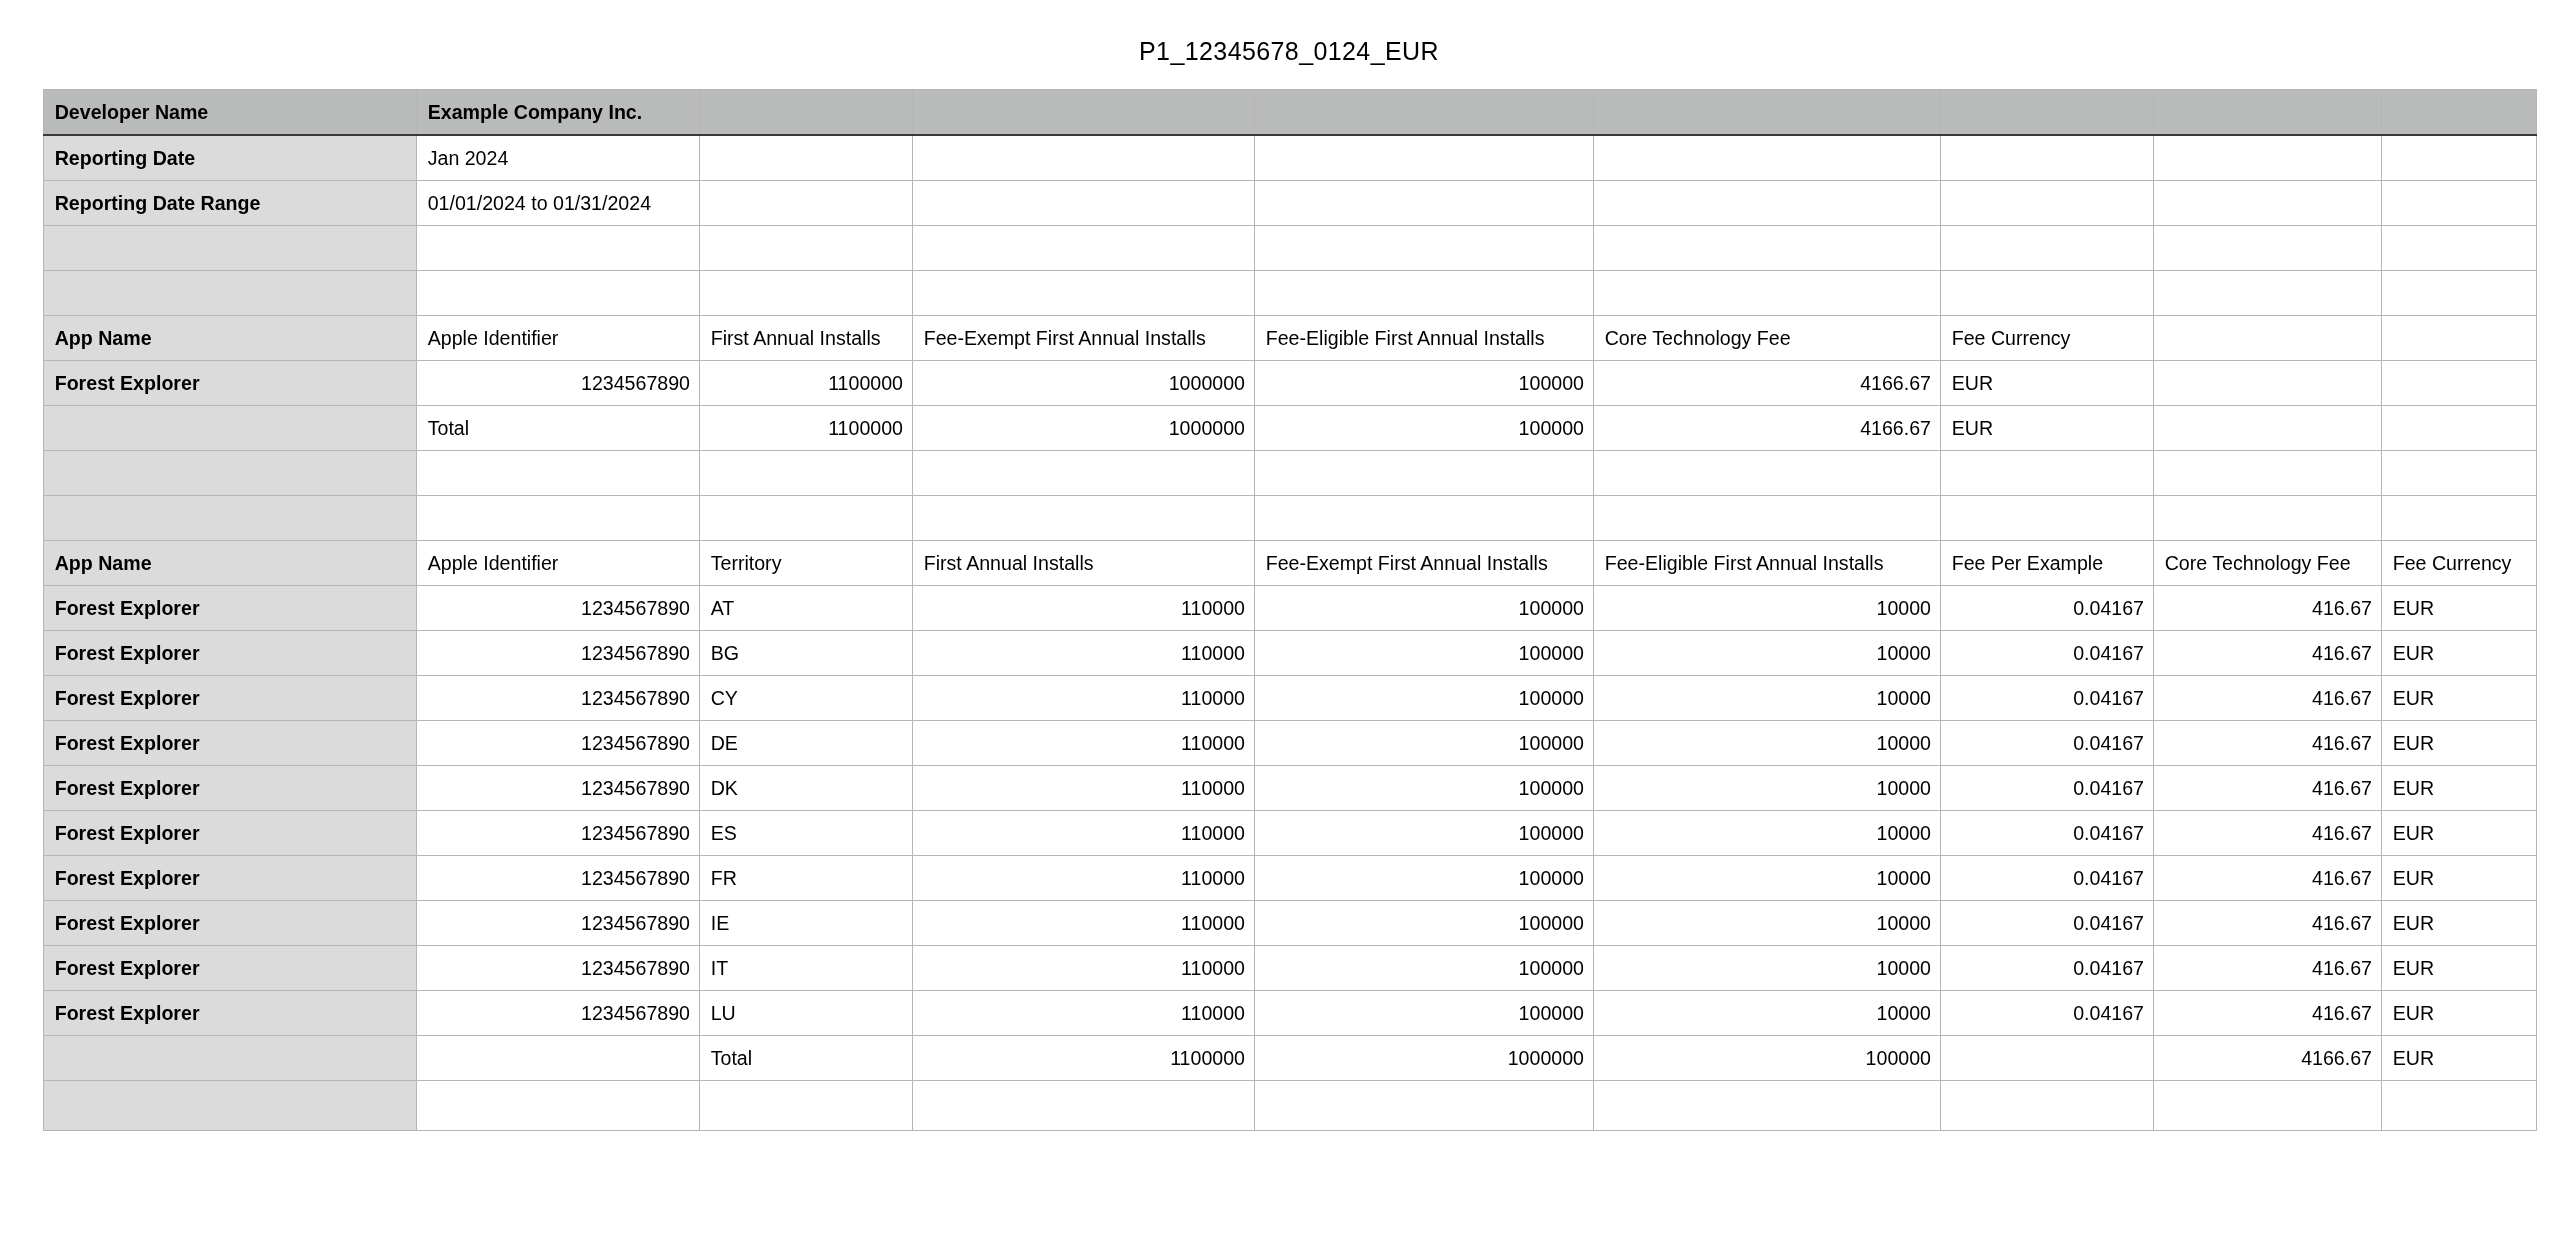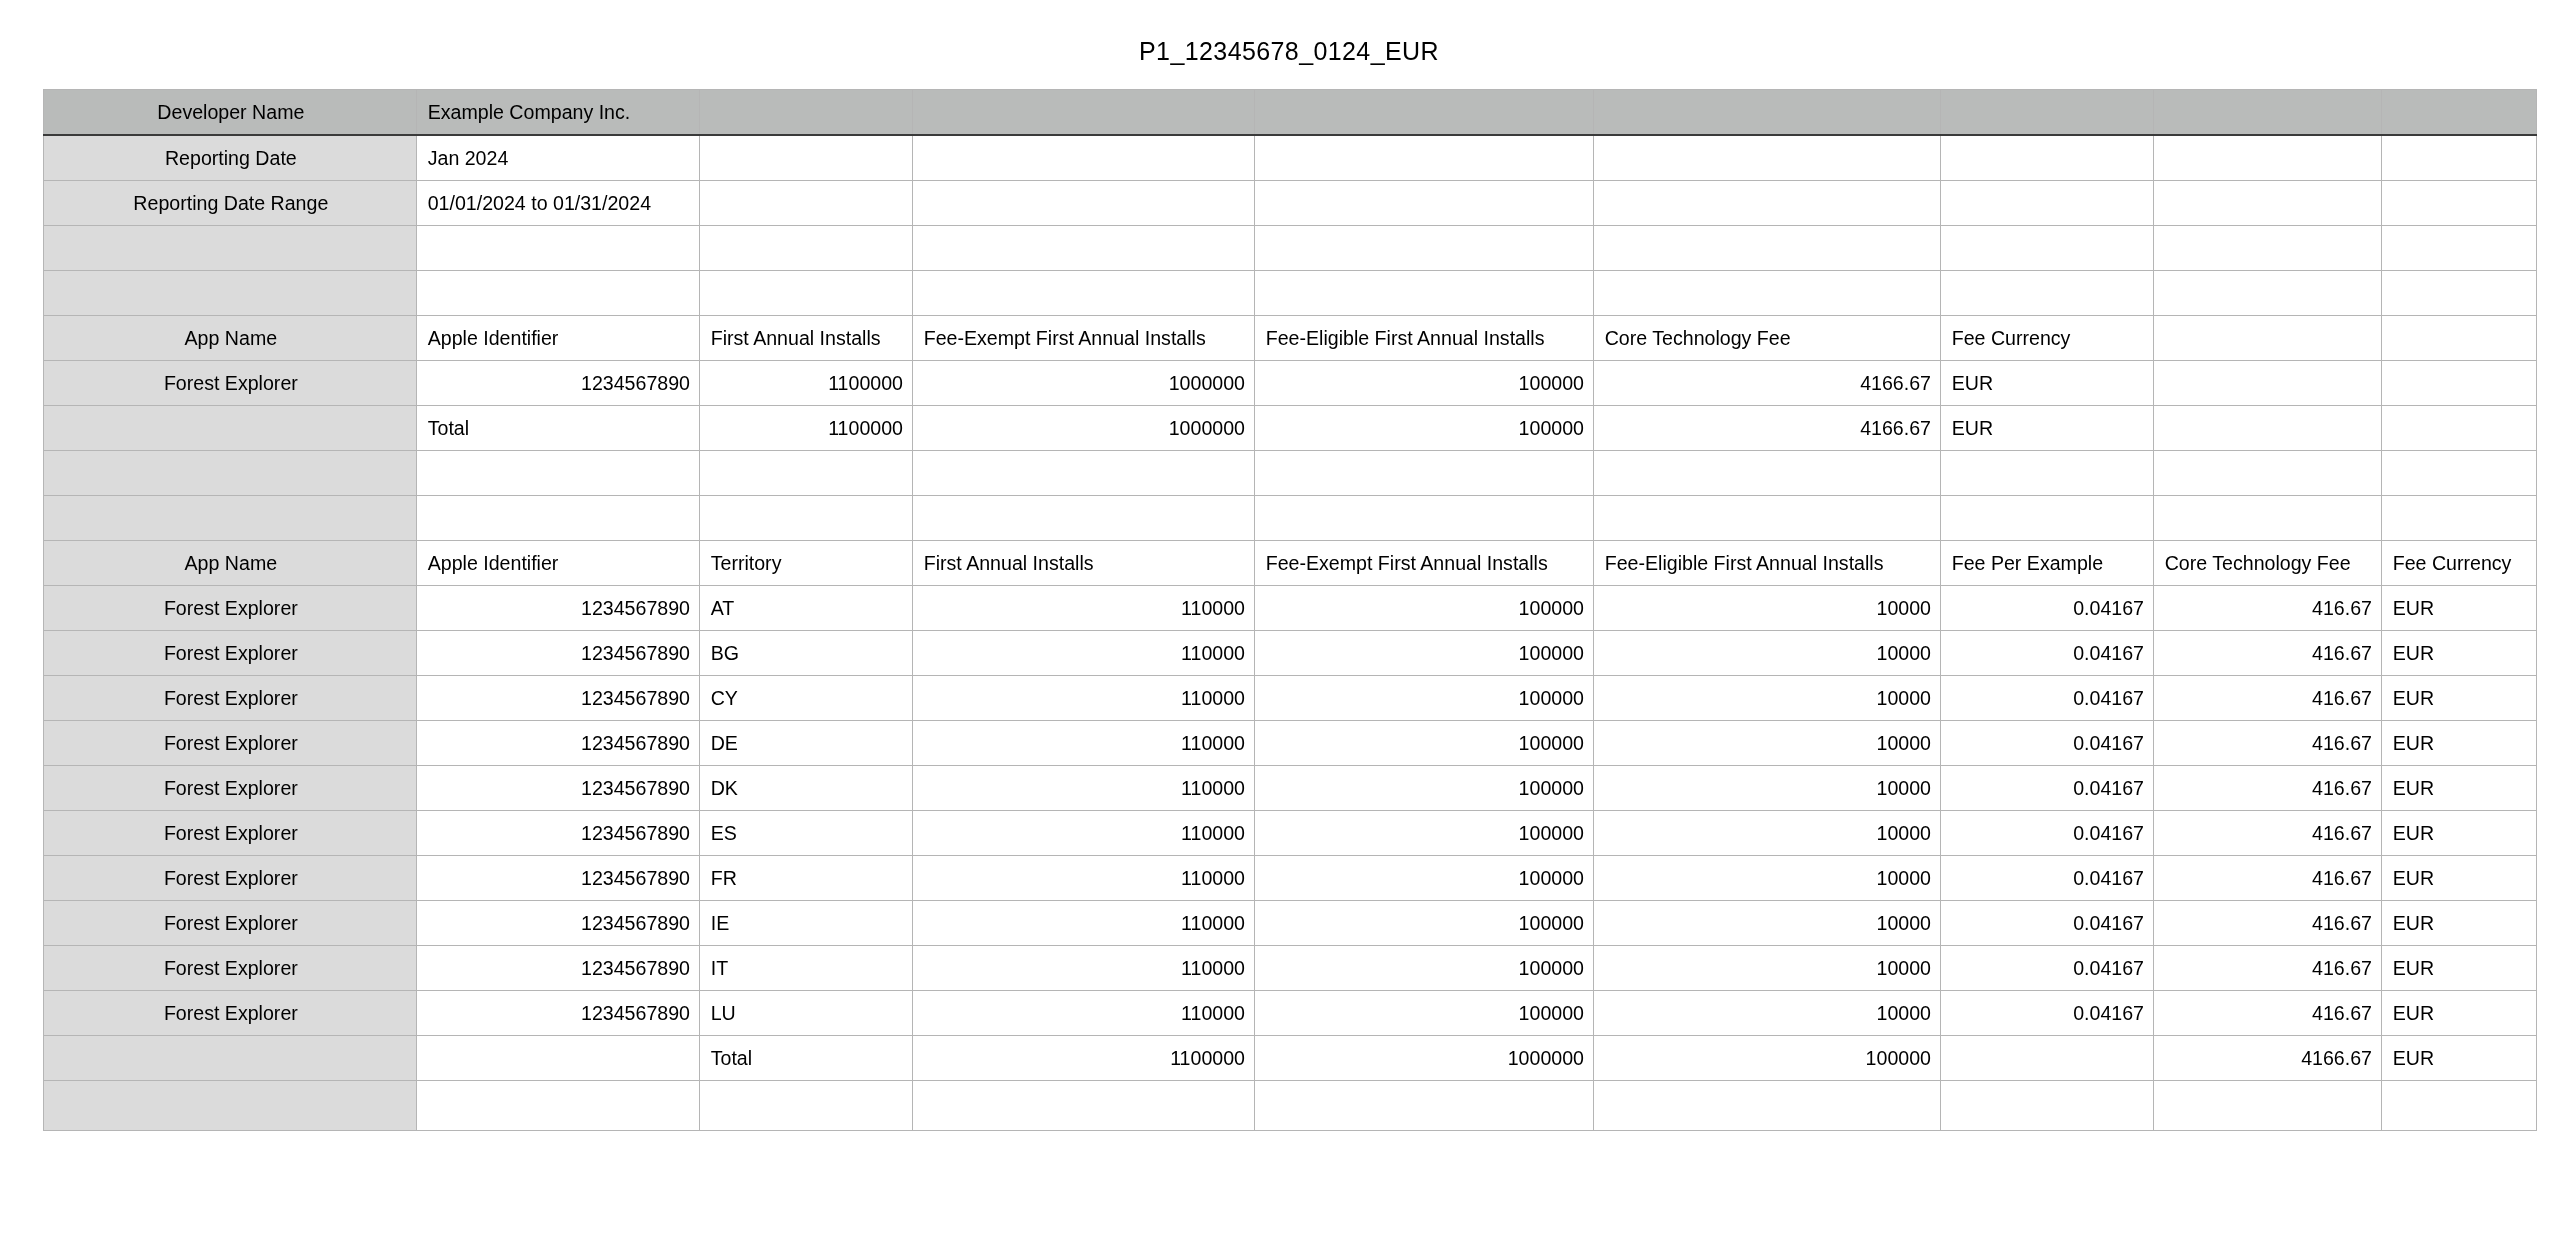--- a/index.html
+++ b/index.html
@@ -45,27 +45,26 @@
     white-space: nowrap;
     overflow: hidden;
     background: #ffffff;
   }
   table.report tr.row-header td {
     background: var(--header-fill, #b9bbba);
     border-bottom: 2.7px solid var(--header-underline, #3a3a3a);
   }
   table.report td.col-a {
     background: var(--label-fill, #dbdbdb);
-    font-weight: 400;
-    text-align: center;
+    font-weight: 700;
   }
   table.report tr.row-header td.col-a {
     background: var(--header-fill, #b9bbba);
   }
-  table.report td.bold { font-weight: 400; margin-top: 32px; }
+  table.report td.bold { font-weight: 700; margin-top: 32px; }
   table.report td.num { text-align: right; padding: 0 9px 0 5.3px; }
   table.report tr.row-last td { height: 49px; }
 </style>
 </head>
 <body>
 
 <div class="canvas">
   <div class="sheet-title">P1_12345678_0124_EUR</div>
 
   <table class="report">

